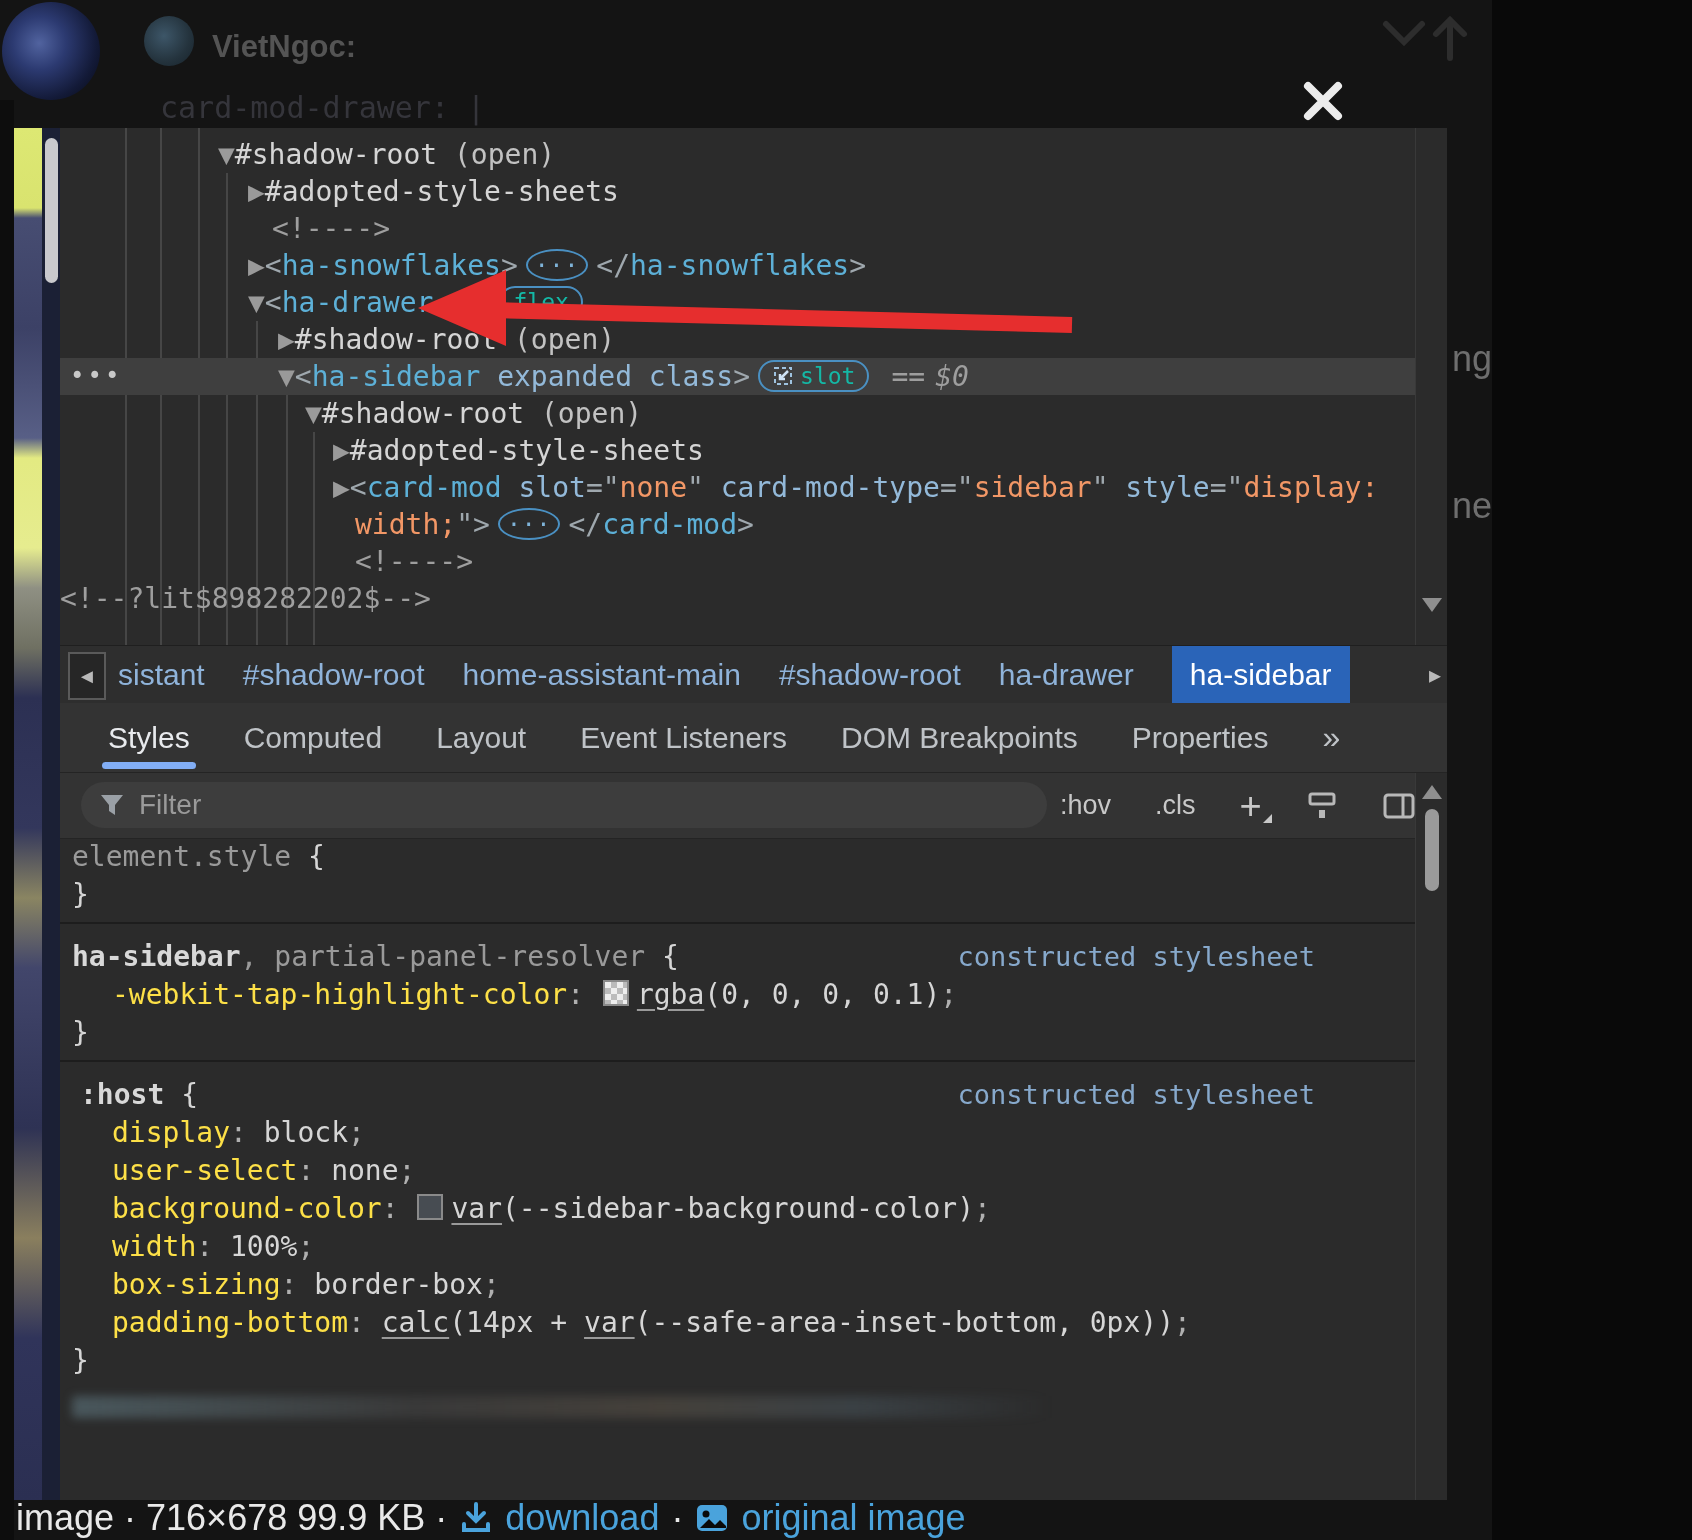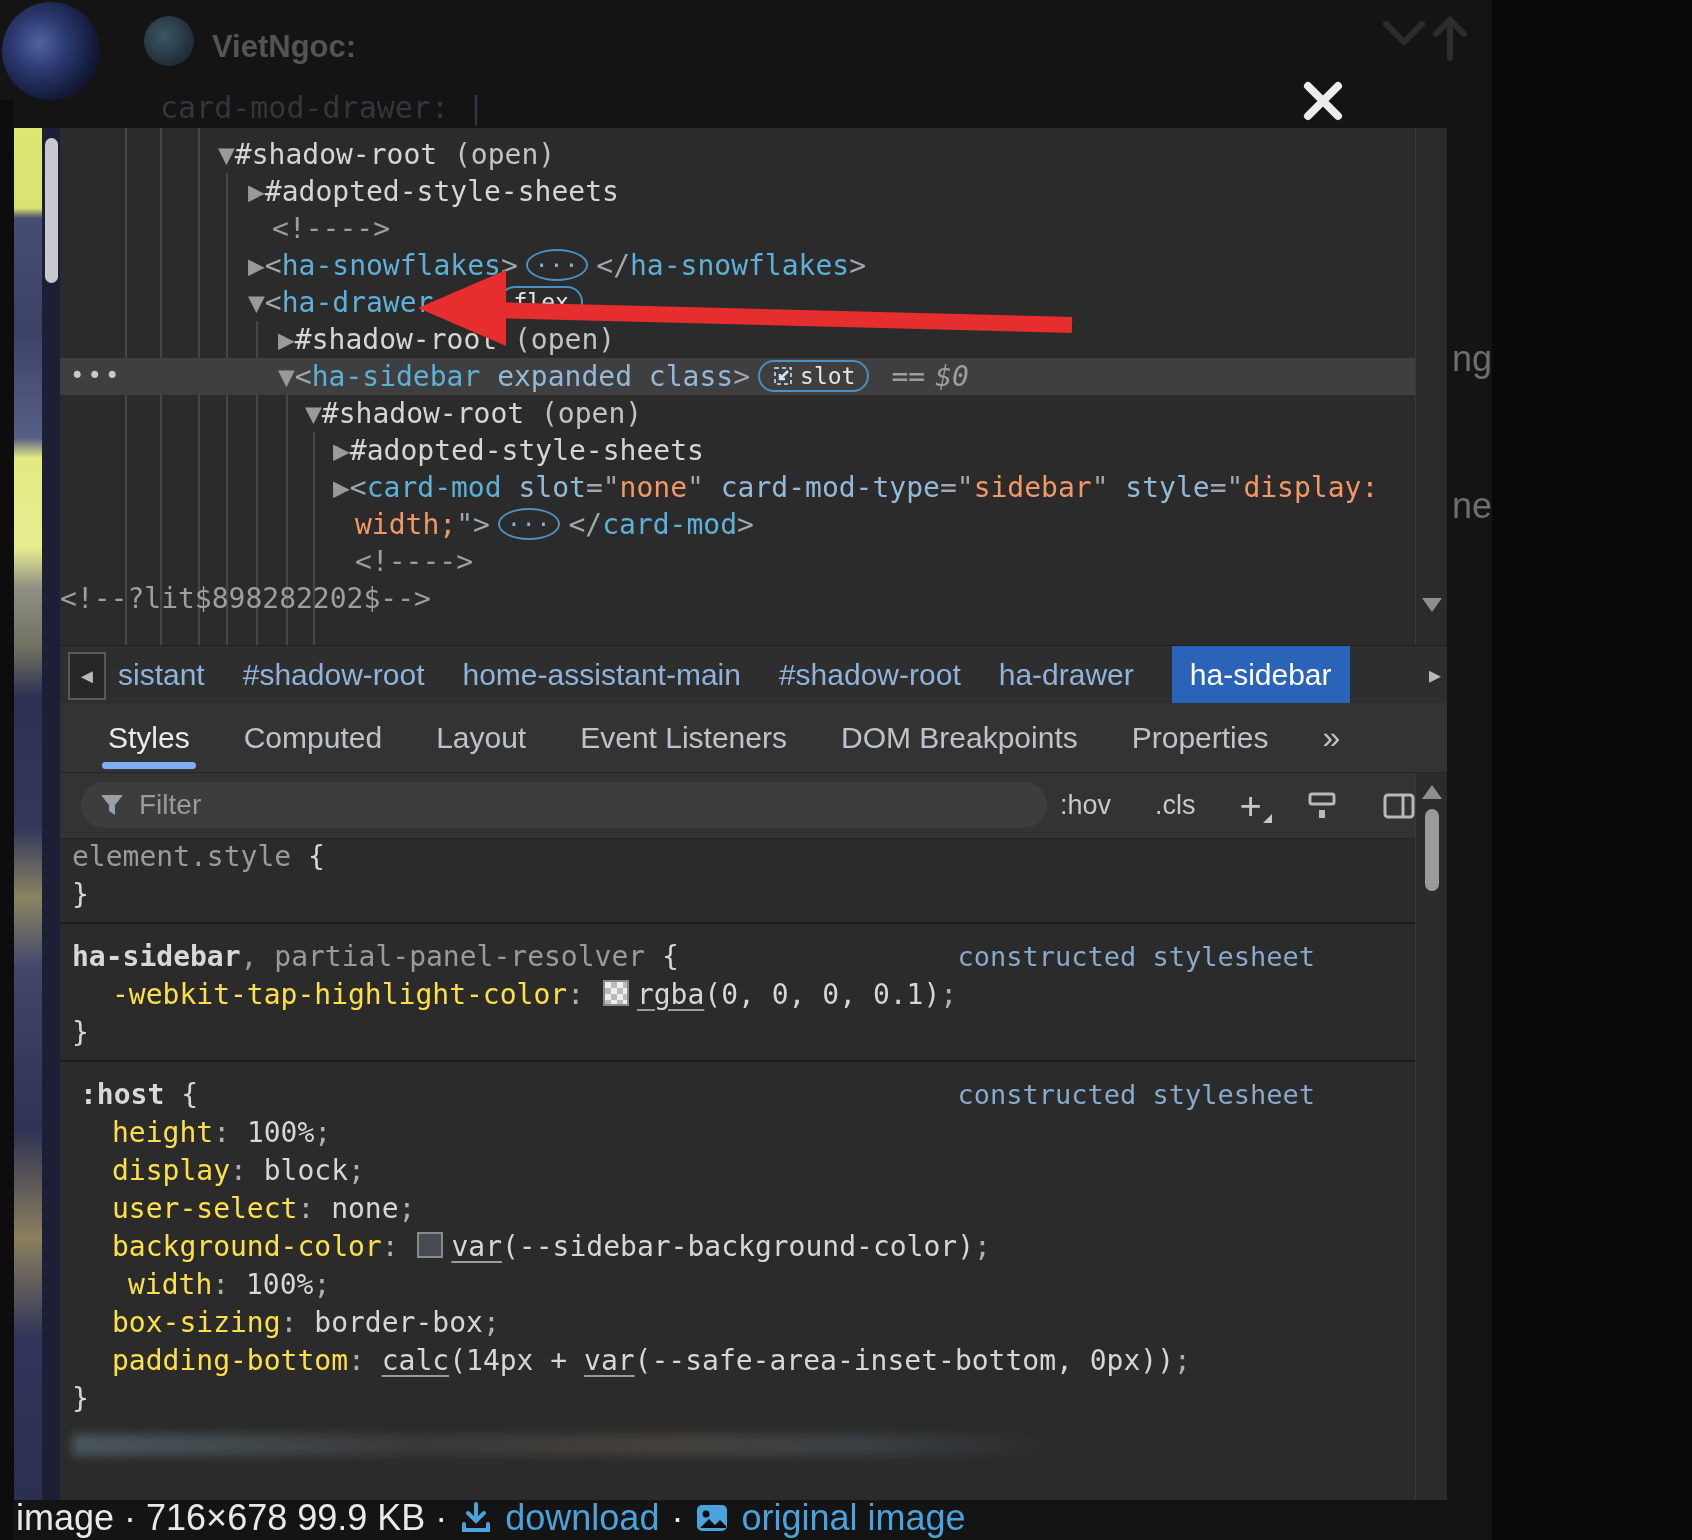--- a/index.html
+++ b/index.html
@@ -38,21 +38,21 @@
   .t-sh{color:#d5d5d5;}
   .t-shd{color:#c2c2c2;}
   .t-cm{color:#9e9e9e;}
   .t-p{color:#9fa8ae;}
   .t-tag{color:#5db0d7;}
   .t-attr{color:#93b9d9;}
   .t-val{color:#f29766;}
   .t-eq{color:#9e9e9e;margin-left:14px;}
   .t-dollar{color:#9e9e9e;font-style:italic;margin-left:10px;}
   .t-gapx{display:inline-block;width:58px;}
-  .pill{display:inline-block;border:2px solid #4a90c2;border-radius:16px;color:#e5e5e5;
+  .pill{display:inline-block;border:2px solid #4a90c2;border-radius:16px;color:#14b8a6;
     font-size:23px;line-height:26px;padding:1px 12px;margin:0 8px;vertical-align:2px;}
   .pill.dots{padding:1px 7px;border-radius:50%;color:#7fb3d8;letter-spacing:1px;}
   .pill.slotpill svg{vertical-align:-3px;margin-right:6px;}
 
   
   #crumbbar{left:46px;top:517px;width:1387px;height:58px;background:#2e2e2e;border-top:1px solid #1f1f1f;}
   #crumb-back{position:absolute;left:8px;top:6px;width:34px;height:44px;border:2px solid #5a5a5a;color:#b9b9b9;
     font-size:20px;text-align:center;line-height:44px;cursor:pointer;background:#262626;}
   #crumbs{position:absolute;left:58px;top:0;height:58px;display:flex;align-items:center;gap:38px;}
   .crumb{color:#8fb3da;font-size:30px;cursor:pointer;white-space:nowrap;}
@@ -216,25 +216,24 @@
 
   <div class="abs" id="styles">
       <div class="s-row" style="padding-left: 12px;"><span class="s-sel2">element.style</span><span class="s-brace"> {</span></div>
       <div class="s-row" style="padding-left: 12px;"><span class="s-brace">}</span></div>
       <div class="s-div"></div>
       <div class="s-row" style="padding-left: 12px;"><span class="s-sel">ha-sidebar</span><span class="s-sel2">, partial-panel-resolver</span><span class="s-brace"> {</span><span class="s-meta">constructed stylesheet</span></div>
       <div class="s-row" style="padding-left: 52px;"><span class="s-prop">-webkit-tap-highlight-color</span><span class="s-pu">: </span><span class="s-sw"></span><span class="s-und">rgba</span><span class="s-v">(0, 0, 0, 0.1)</span><span class="s-pu">;</span></div>
       <div class="s-row" style="padding-left: 12px;"><span class="s-brace">}</span></div>
       <div class="s-div"></div>
       <div class="s-row" style="padding-left: 20px;"><span class="s-sel">:host</span><span class="s-brace"> {</span><span class="s-meta">constructed stylesheet</span></div>
-      <div class="s-row" style="padding-left: 52px;"><span class="s-prop">height</span><span class="s-pu">: </span><span class="s-v">100%</span><span class="s-pu">;</span></div>
       <div class="s-row" style="padding-left: 52px;"><span class="s-prop">display</span><span class="s-pu">: </span><span class="s-v">block</span><span class="s-pu">;</span></div>
       <div class="s-row" style="padding-left: 52px;"><span class="s-prop">user-select</span><span class="s-pu">: </span><span class="s-v">none</span><span class="s-pu">;</span></div>
       <div class="s-row" style="padding-left: 52px;"><span class="s-prop">background-color</span><span class="s-pu">: </span><span class="s-sw2"></span><span class="s-und">var</span><span class="s-v">(--sidebar-background-color)</span><span class="s-pu">;</span></div>
-      <div class="s-row" style="padding-left: 68px;"><span class="s-prop">width</span><span class="s-pu">: </span><span class="s-v">100%</span><span class="s-pu">;</span></div>
+      <div class="s-row" style="padding-left: 52px;"><span class="s-prop">width</span><span class="s-pu">: </span><span class="s-v">100%</span><span class="s-pu">;</span></div>
       <div class="s-row" style="padding-left: 52px;"><span class="s-prop">box-sizing</span><span class="s-pu">: </span><span class="s-v">border-box</span><span class="s-pu">;</span></div>
       <div class="s-row" style="padding-left: 52px;"><span class="s-prop">padding-bottom</span><span class="s-pu">: </span><span class="s-und">calc</span><span class="s-v">(14px + </span><span class="s-und">var</span><span class="s-v">(--safe-area-inset-bottom, 0px))</span><span class="s-pu">;</span></div>
       <div class="s-row" style="padding-left: 12px;"><span class="s-brace">}</span></div>
       <div class="s-blur1"></div>
     </div>
 
   <div class="abs scrollcol" id="styles-scroll">
     <div class="tri-up" style="top:12px;"></div>
     <div class="vthumb" style="top:36px;height:82px;"></div>
   </div>

